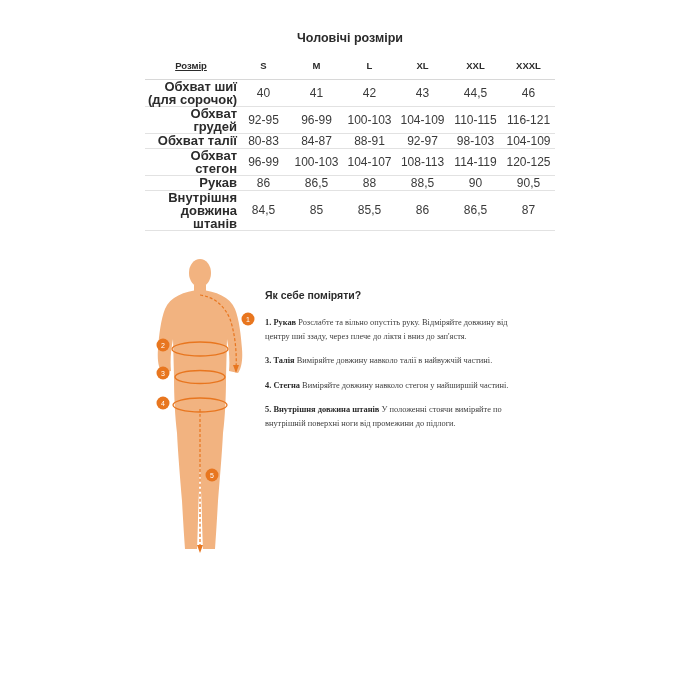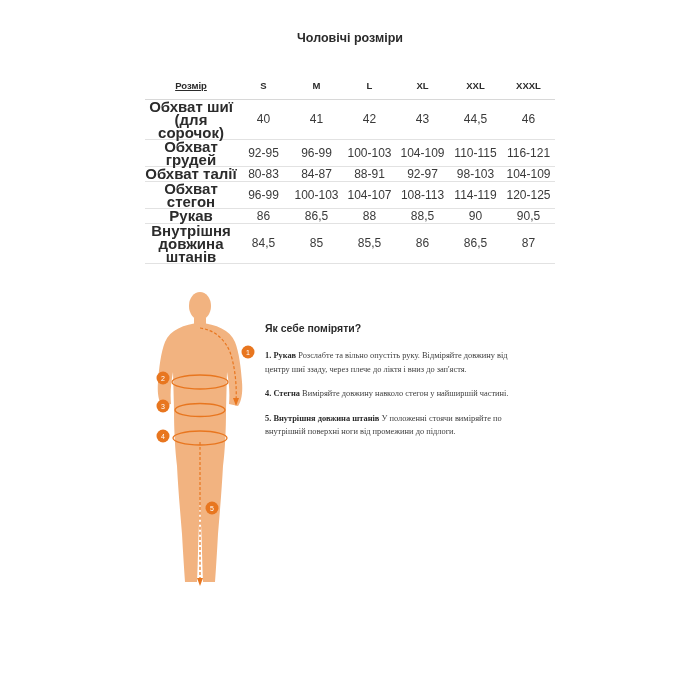--- a/index.html
+++ b/index.html
@@ -31,21 +31,21 @@
   }
   .subtitle {
     text-align: center;
     font-size: 12.5px;
     font-weight: bold;
     color: #2b2b2b;
     margin: 17px 0 0 0;
   }
   table.size-table {
     width: 410px;
-    margin: 28px auto 0 auto;
+    margin: 8px auto 0 auto;
     border-collapse: collapse;
     font-size: 9.5px;
   }
   table.size-table th,
   table.size-table td {
     border-bottom: 1px solid #e2e2e2;
     padding: 0;
     vertical-align: middle;
   }
   table.size-table thead th {
@@ -55,24 +55,24 @@
     font-weight: bold;
     color: #2b2b2b;
     text-align: center;
   }
   table.size-table thead th.rowhead {
     text-align: center;
     text-decoration: underline;
   }
   td.rowhead, th.rowhead {
     width: 92px;
-    text-align: center;
-    font-weight: bold;
-    color: #2b2b2b;
-    font-size: 15px;
+    text-align: right;
+    font-weight: bold;
+    color: #2b2b2b;
+    font-size: 13px;
     line-height: 13px;
     padding: 9px 4px;
   }
   td.val {
     text-align: center;
     color: #3a3a3a;
     font-size: 12px;
     padding: 9px 2px;
     width: 53px;
   }
@@ -281,20 +281,21 @@
         </g>
       </svg>
     </div>
 
     <div class="howto">
       <h3>Як себе поміряти?</h3>
 
       <p><b>1. </b><b>Рукав</b><span> Розслабте та вільно опустіть руку. Відміряйте довжину від центру шиї ззаду, через плече до ліктя і вниз до зап'ястя.</span></p>
 
 
+      <p><b>3. </b><b>Талія</b><span> Виміряйте довжину навколо талії в найвужчій частині.</span></p>
 
       <p><b>4. </b><b>Стегна</b><span> Виміряйте довжину навколо стегон у найширшій частині.</span></p>
 
       <p><b>5. </b><b>Внутрішня довжина штанів</b><span> У положенні стоячи виміряйте по внутрішній поверхні ноги від промежини до підлоги.</span></p>
     </div>
 
   </div>
 
 </div>
 

